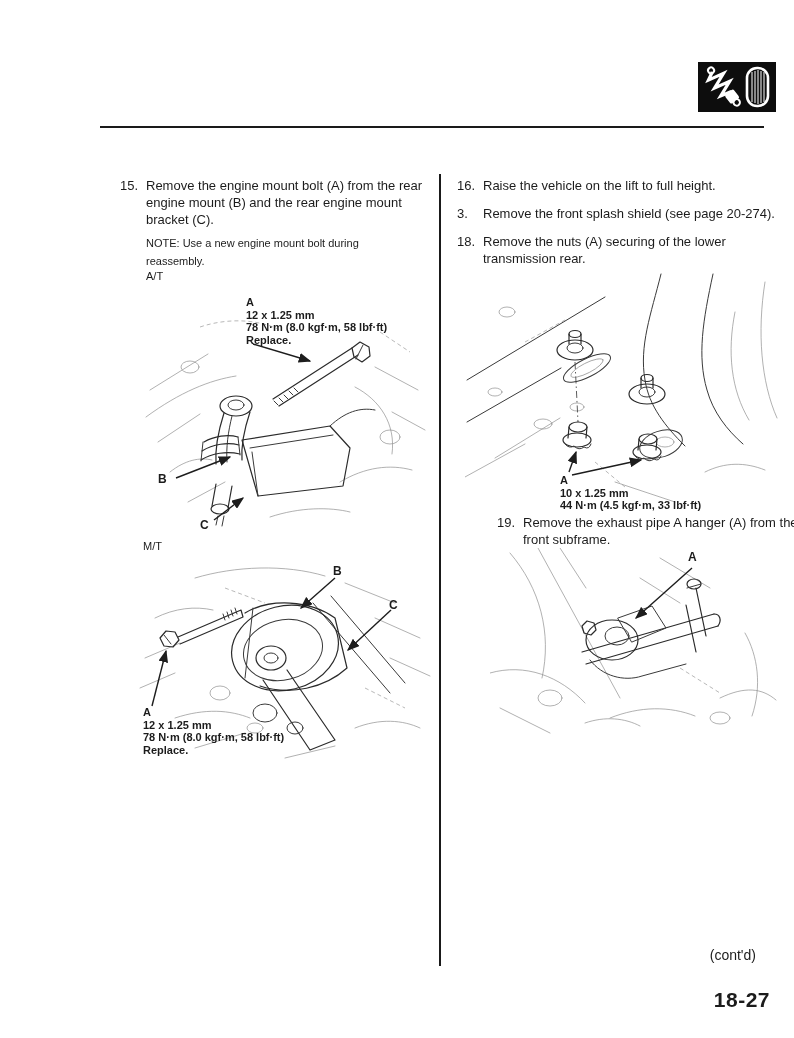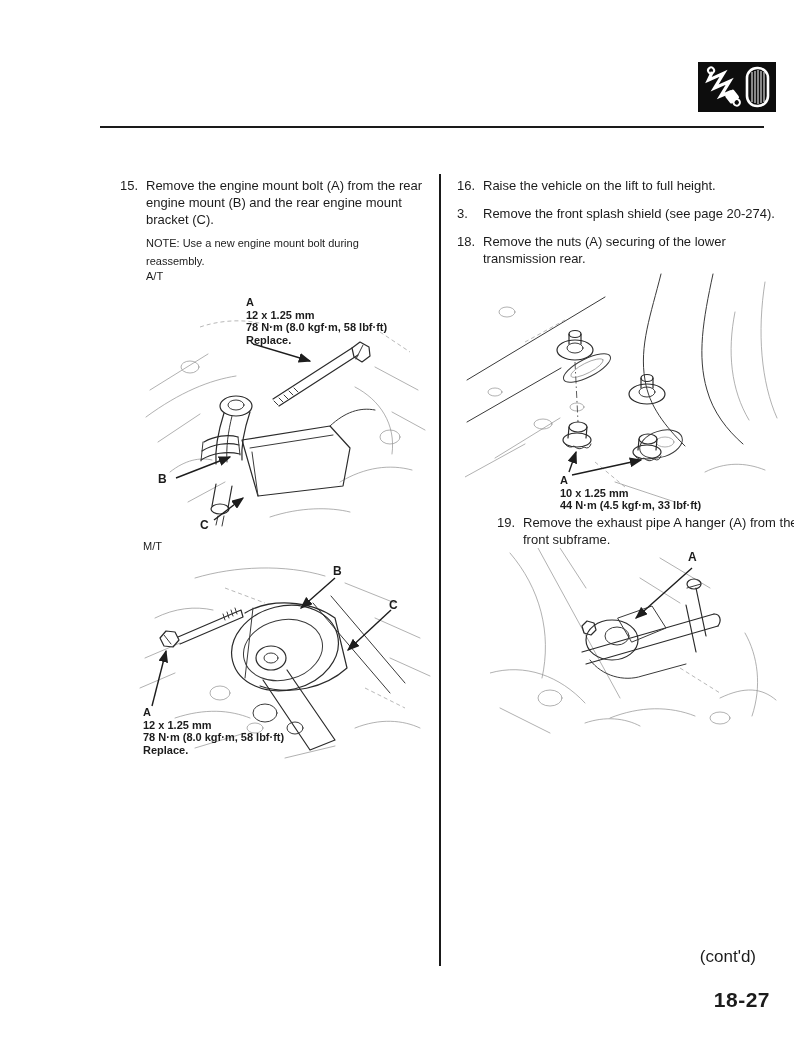--- a/index.html
+++ b/index.html
@@ -9,21 +9,21 @@
   }
   .abs{position:absolute;}
   .rule{background:#1a1a1a;}
   .step{display:flex;font-size:13px;line-height:17px;justify-content:flex-end;}
   .step .num{flex:none;width:26px;}
   .step .txt{flex:1;}
   .note{font-size:11px;line-height:18px;}
   .fig-heading{font-size:11px;font-weight:normal;}
   .letter{font-size:12px;font-weight:bold;}
   .callout-block{font-size:11px;font-weight:bold;line-height:12.5px;white-space:nowrap;}
-  .contd{font-size:17px;}
+  .contd{font-size:14px;}
   .pagenum{font-size:21px;font-weight:bold;letter-spacing:0.5px;}
   .icon-box{background:#0d0d0d;}
   svg{display:block;}
   .ln{fill:none;stroke:#2b2b2b;stroke-width:1.2;stroke-linecap:round;stroke-linejoin:round;}
   .ln2{fill:none;stroke:#3a3a3a;stroke-width:1;stroke-linecap:round;stroke-linejoin:round;}
   .thin{fill:none;stroke:#8f8f8f;stroke-width:0.7;stroke-linecap:round;}
   .dash{fill:none;stroke:#9a9a9a;stroke-width:0.7;stroke-dasharray:4 3;}
   .arrow{fill:none;stroke:#1d1d1d;stroke-width:1.4;}
   .dashdot{fill:none;stroke:#4a4a4a;stroke-width:0.9;stroke-dasharray:7 3 1.5 3;}
 </style>

